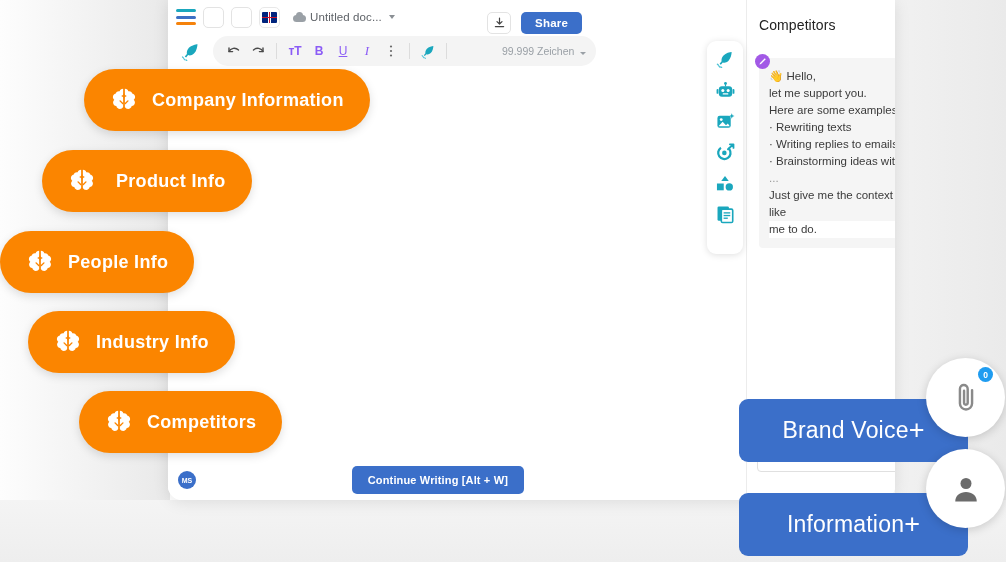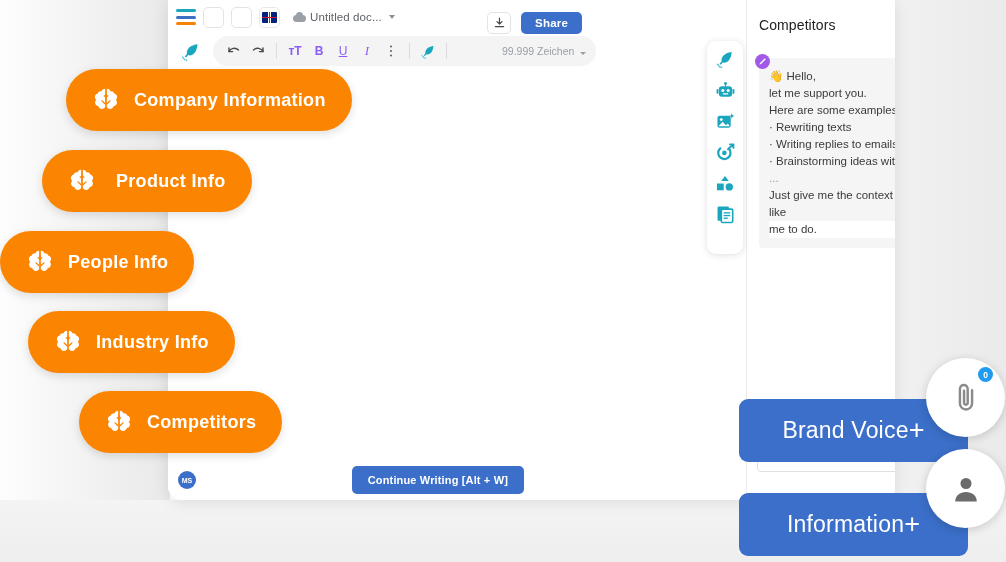--- a/index.html
+++ b/index.html
@@ -410,21 +410,21 @@
           <rect x="5.6" y="4.4" width="12" height="14" rx="1.4" fill="#fff" stroke="#1aa7bd" stroke-width="1.7"></rect>
           <rect x="8" y="7.6" width="7" height="1.4" fill="#1aa7bd"></rect>
           <rect x="8" y="10.4" width="7" height="1.4" fill="#1aa7bd"></rect>
           <rect x="8" y="13.2" width="4.4" height="1.4" fill="#1aa7bd"></rect>
         </svg>
       </div>
     </div>
 
   </div>
 
-  <div class="pill-orange" style="left:66px; top:69px;">
+  <div class="pill-orange" style="left:84px; top:69px;">
     <svg class="brain-ic" viewBox="0 0 32 32">
       <path d="M15 3.2c-2.2 0-3.6 1.3-3.9 2.8-1.9-.5-3.9.6-4.5 2.5-1.9.3-3.3 2-3.3 4 0 1.3.6 2.5 1.6 3.2-.9.8-1.4 1.9-1.4 3.1 0 2.1 1.6 3.9 3.7 4.1.4 1.9 2.1 3.3 4.1 3.3 1.6 0 3-.9 3.7-2.2V3.2zM17 3.2c2.2 0 3.6 1.3 3.9 2.8 1.9-.5 3.9.6 4.5 2.5 1.9.3 3.3 2 3.3 4 0 1.3-.6 2.5-1.6 3.2.9.8 1.4 1.9 1.4 3.1 0 2.1-1.6 3.9-3.7 4.1-.4 1.9-2.1 3.3-4.1 3.3-1.6 0-3-.9-3.7-2.2V3.2z" fill="#fff"></path>
       <path d="M14 11.5 L18 11.5 M16 9.5 L16 13.5 M11.5 17 L14.5 20 M20.5 17 L17.5 20" stroke="#fb8500" stroke-width="1.6" stroke-linecap="round"></path>
     </svg>
     <span class="lbl">Company Information</span>
   </div>
 
   <div class="pill-orange" style="left:42px; top:150px;gap:20px;">
     <svg class="brain-ic" viewBox="0 0 32 32">
       <path d="M15 3.2c-2.2 0-3.6 1.3-3.9 2.8-1.9-.5-3.9.6-4.5 2.5-1.9.3-3.3 2-3.3 4 0 1.3.6 2.5 1.6 3.2-.9.8-1.4 1.9-1.4 3.1 0 2.1 1.6 3.9 3.7 4.1.4 1.9 2.1 3.3 4.1 3.3 1.6 0 3-.9 3.7-2.2V3.2zM17 3.2c2.2 0 3.6 1.3 3.9 2.8 1.9-.5 3.9.6 4.5 2.5 1.9.3 3.3 2 3.3 4 0 1.3-.6 2.5-1.6 3.2.9.8 1.4 1.9 1.4 3.1 0 2.1-1.6 3.9-3.7 4.1-.4 1.9-2.1 3.3-4.1 3.3-1.6 0-3-.9-3.7-2.2V3.2z" fill="#fff"></path>

